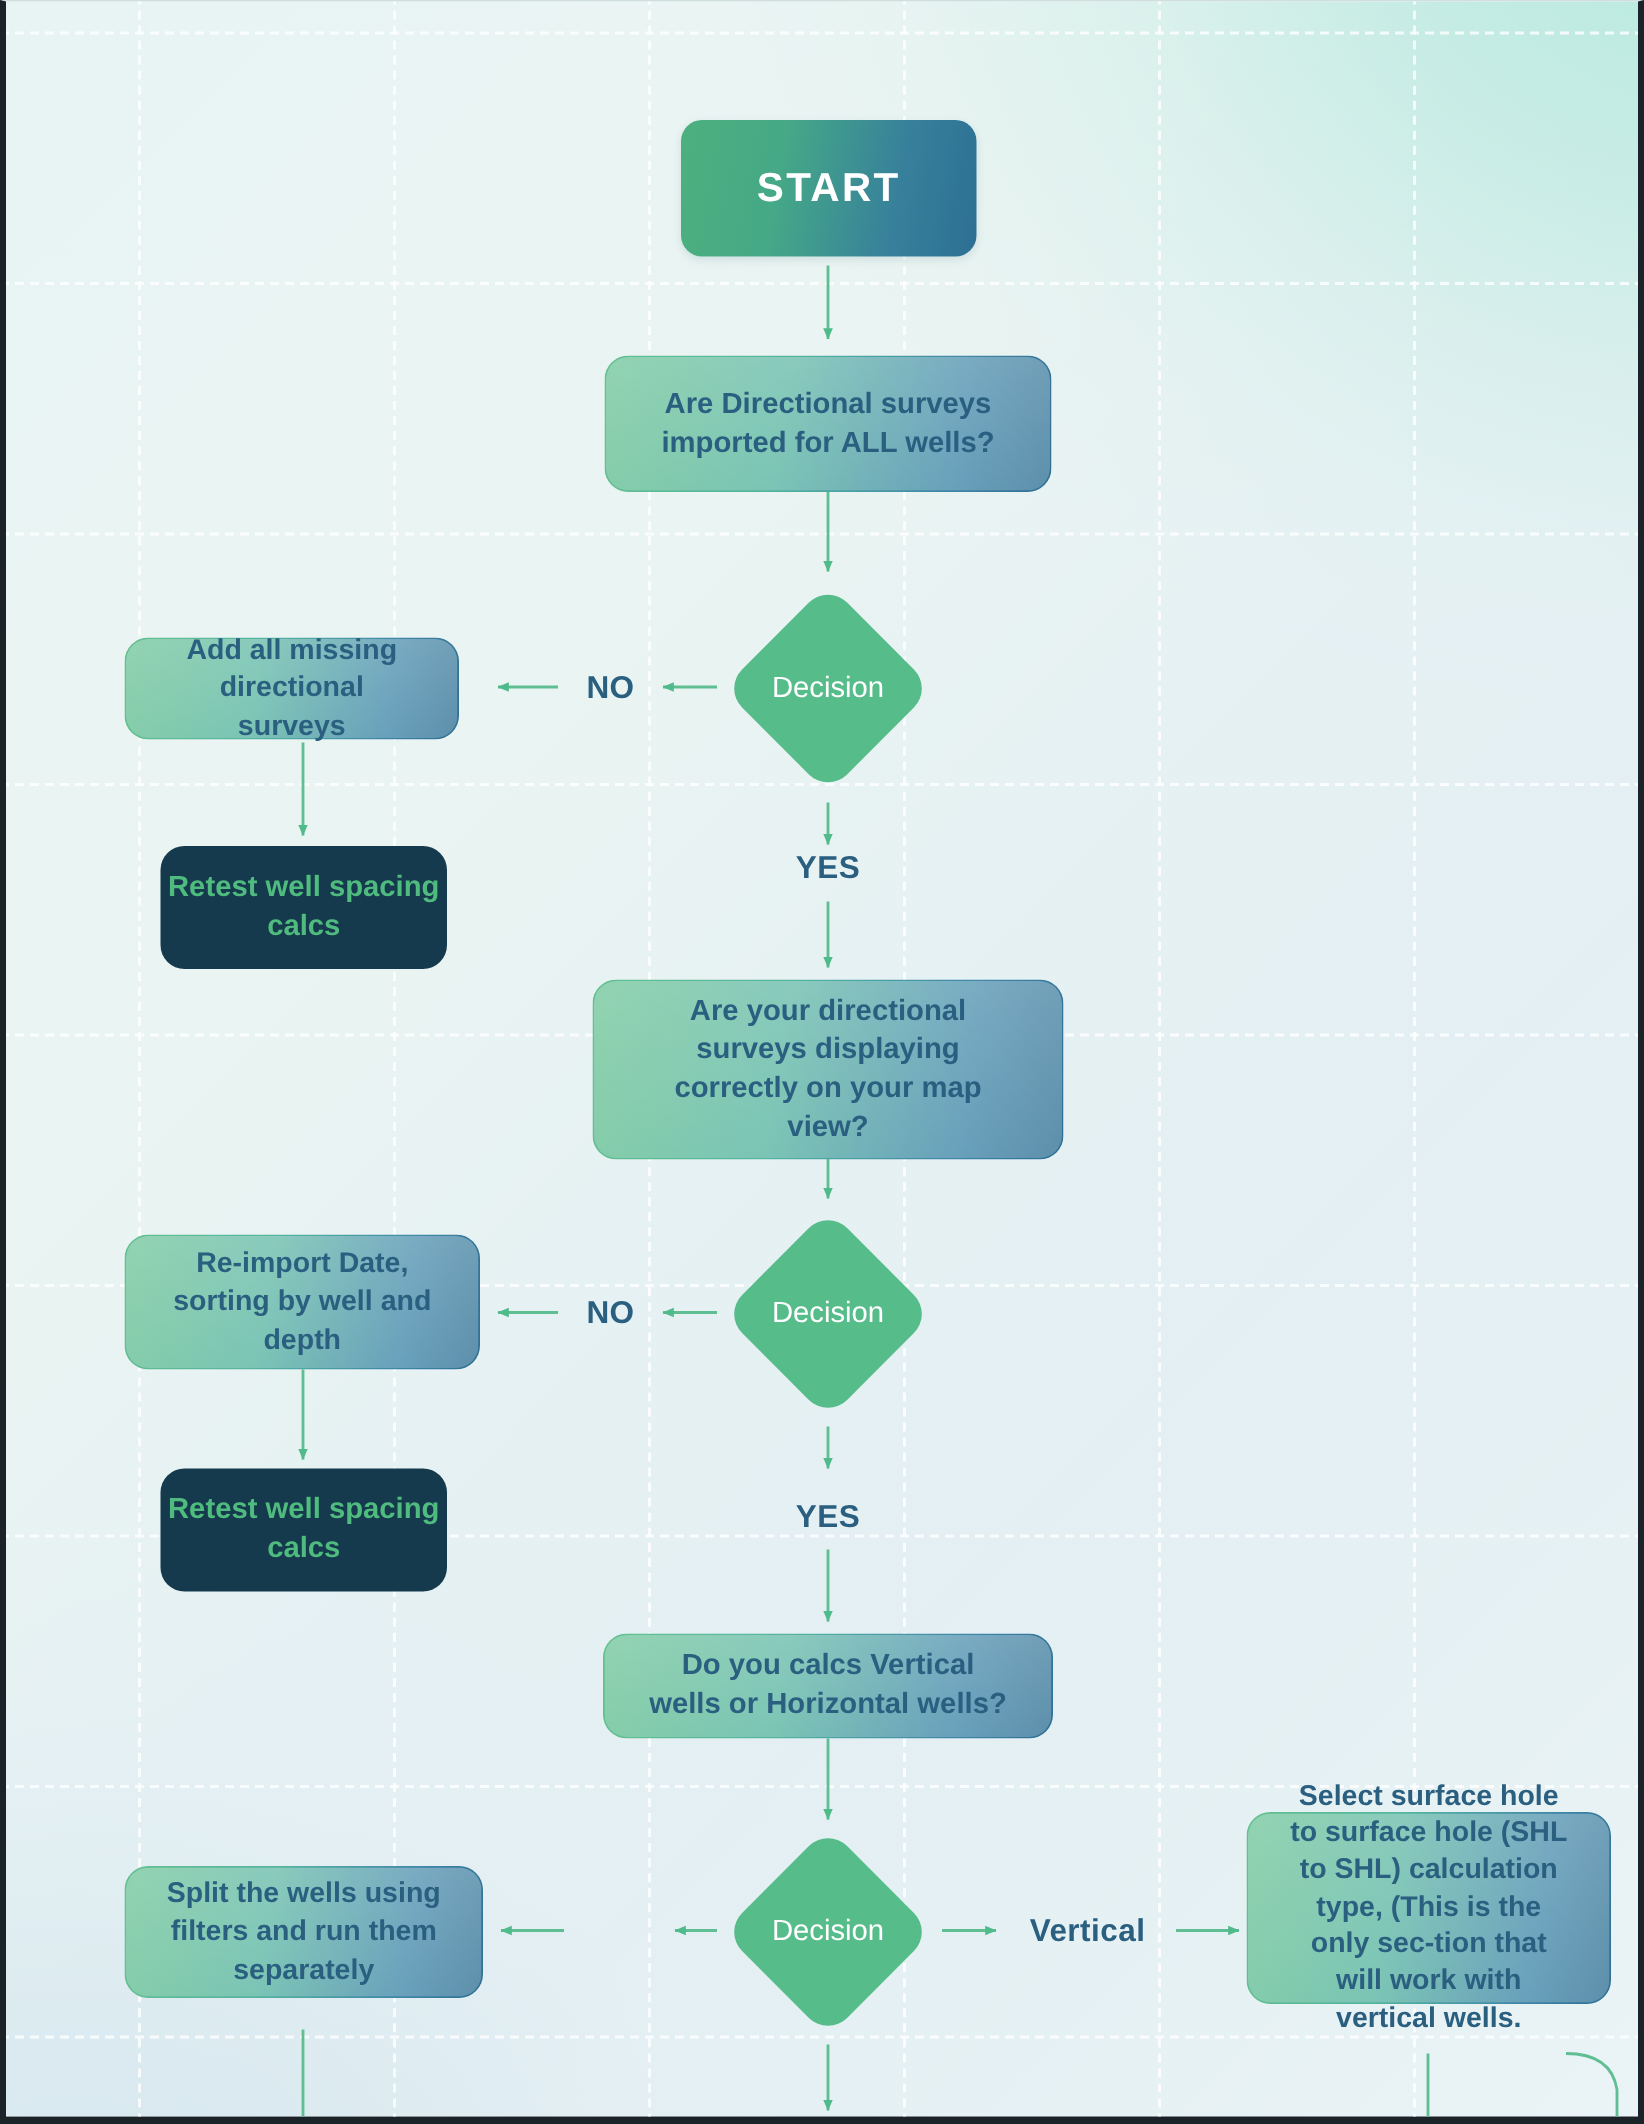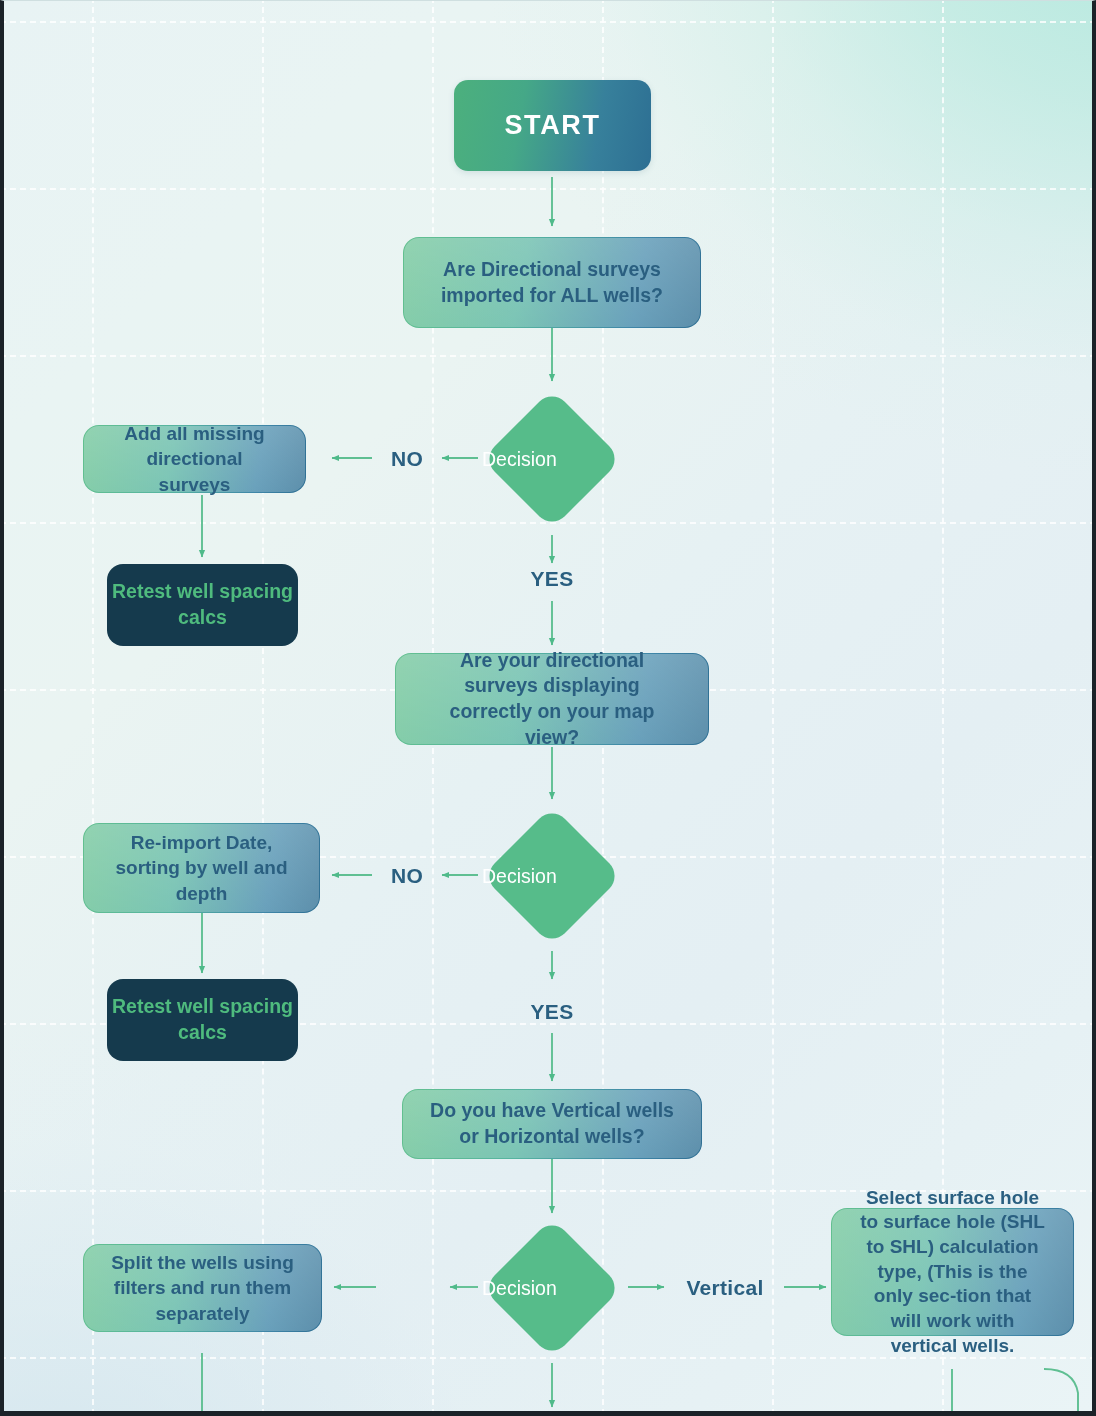--- a/index.html
+++ b/index.html
@@ -125,21 +125,21 @@
     left: 50%; top: 50%;
     width: 99px; height: 99px;
     transform: translate(-50%, -50%) rotate(45deg);
     background: #56bc8a;
     border-radius: 18px;
   }
   .diamond .dlabel {
     position: absolute;
     left: 0; right: 0; top: 50%;
     transform: translateY(-50%);
-    text-align: left;
+    text-align: center;
     color: #ffffff;
     font-size: 19.5px;
     font-weight: normal;
   }
 
   .edge-label {
     position: absolute;
     color: #2a5f80;
     font-weight: bold;
     font-size: 21px;
@@ -256,21 +256,21 @@
   </div>
 
   <div class="node qbox" style="left:79px; top:424px; width:223px; height:68px; font-size:19px;">
     <span>Add all missing directional surveys</span>
   </div>
 
   <div class="node dark-box" style="left:103px; top:563px; width:191px; height:82px;">
     <span>Retest well spacing calcs</span>
   </div>
 
-  <div class="node qbox" style="left:391px; top:652px; width:314px; height:92px;">
+  <div class="node qbox" style="left:391px; top:652px; width:314px; height:120px;">
     <span>Are your directional surveys displaying correctly on your map view?</span>
   </div>
 
   <div class="node diamond" style="left:478px; top:805px;">
     <div class="shape"></div>
     <div class="dlabel">Decision</div>
   </div>
 
   <div class="edge-label" style="left:368px; top:862px; width:70px;">
     <span>NO</span>
@@ -282,21 +282,21 @@
 
   <div class="node qbox" style="left:79px; top:822px; width:237px; height:90px; font-size:19px;">
     <span>Re-import Date, sorting by well and depth</span>
   </div>
 
   <div class="node dark-box" style="left:103px; top:978px; width:191px; height:82px;">
     <span>Retest well spacing calcs</span>
   </div>
 
   <div class="node qbox" style="left:398px; top:1088px; width:300px; height:70px;">
-    <span>Do you have Vertical wells or Horizontal wells?</span>
+    <span>Do you calcs Vertical wells or Horizontal wells?</span>
   </div>
 
   <div class="node diamond" style="left:478px; top:1217px;">
     <div class="shape"></div>
     <div class="dlabel">Decision</div>
   </div>
 
 
   <div class="edge-label" style="left:662px; top:1274px; width:118px;">
     <span>Vertical</span>

